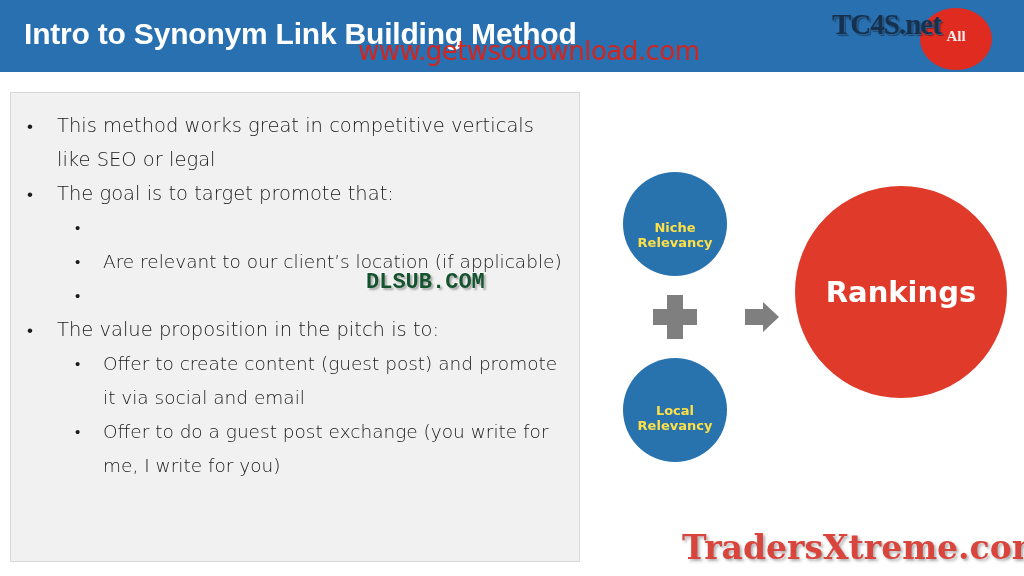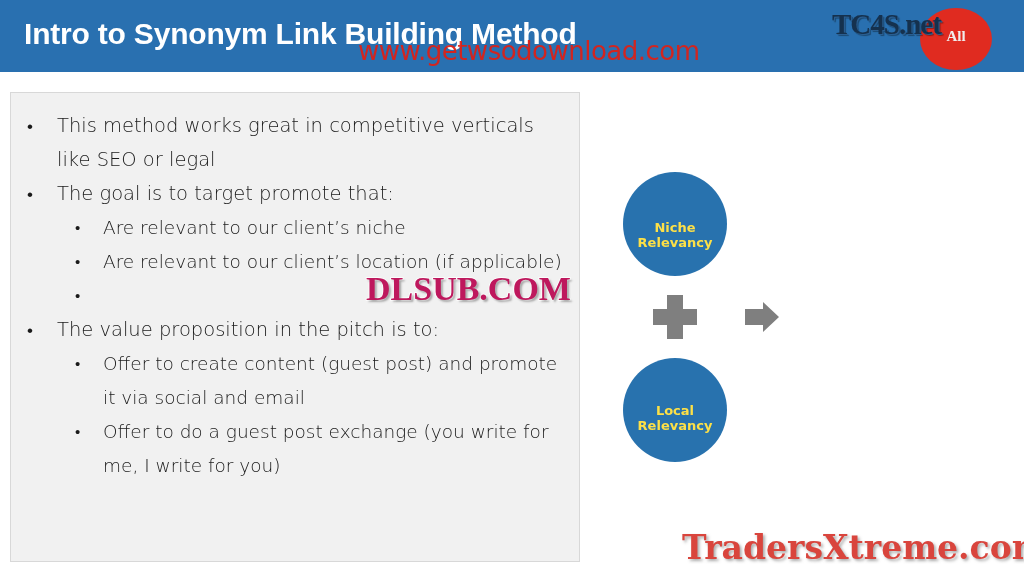--- a/index.html
+++ b/index.html
@@ -228,24 +228,24 @@
     font-weight: bold;
     font-size: 29px;
     font-family: "DejaVu Sans", sans-serif;
   }
 
   
   #wm-dlsub {
     position: absolute;
     left: 366px;
     top: 270px;
-    font-size: 34px;
-    font-weight: bold;
-    font-family: Liberation Serif, serif;
-    color: #be185d;
+    font-size: 22px;
+    font-weight: bold;
+    font-family: Liberation Mono, monospace;
+    color: #14532d;
     letter-spacing: 0px;
     white-space: nowrap;
     -webkit-text-stroke: 1.5px #ffffff;
     paint-order: stroke fill;
     text-shadow: 2px 2px 2px rgba(80,80,80,0.45);
   }
   #wm-traders {
     position: absolute;
     left: 682px;
     top: 528px;
@@ -281,21 +281,20 @@
         <div class="bullet lvl1">
           <span class="dot">•</span>
           <span class="btext">This method works great in competitive verticals like SEO or legal</span>
         </div>
         <div class="bullet lvl1">
           <span class="dot">•</span>
           <span class="btext">The goal is to target promote that:</span>
         </div>
         <div class="bullet lvl2">
           <span class="dot">•</span>
-          <span class="btext">Are relevant to our client’s niche</span>
         </div>
         <div class="bullet lvl2">
           <span class="dot">•</span>
           <span class="btext">Are relevant to our client’s location (if applicable)</span>
         </div>
         <div class="bullet lvl2">
           <span class="dot">•</span>
         </div>
         <div class="bullet lvl1">
           <span class="dot">•</span>
@@ -332,19 +331,22 @@
       <div class="bar-h"></div>
       <div class="bar-v"></div>
     </div>
 
     <div id="arrow-icon">
       <svg width="34" height="34" viewBox="0 0 34 34" aria-hidden="true">
         <polygon points="0,9 18,9 18,2 34,17 18,32 18,25 0,25" fill="#7f7f7f"></polygon>
       </svg>
     </div>
 
+    <div id="circle-rankings">
+      <span>Rankings</span>
+    </div>
   </div>
 
   <div id="wm-dlsub">DLSUB.COM</div>
 
   <div id="wm-traders">TradersXtreme.com</div>
 
 </div>
 
 </body></html>

